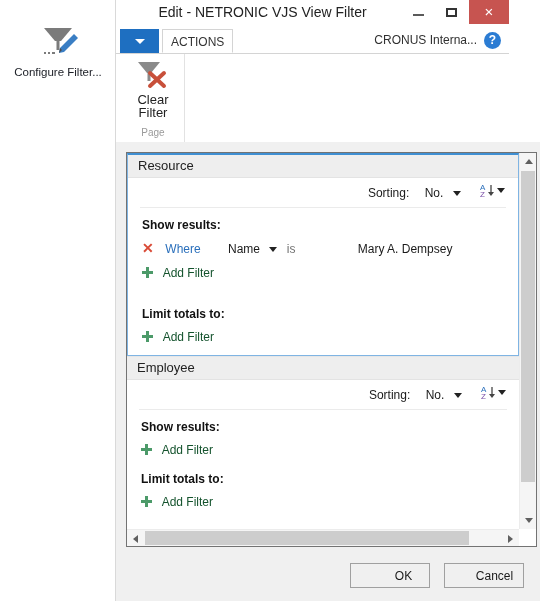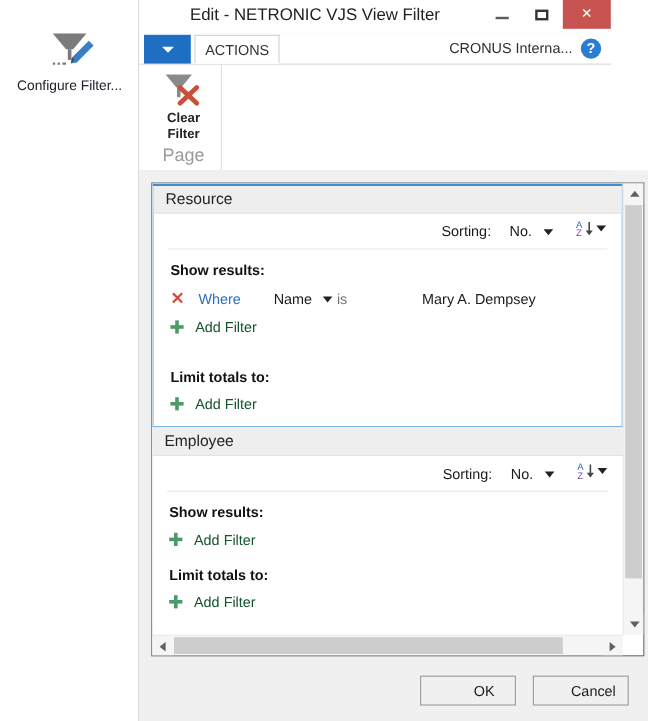--- a/index.html
+++ b/index.html
@@ -188,29 +188,28 @@
     padding-top: 5px;
     cursor: default;
   }
   #clear-filter-button .glyph {
     display: block;
     height: 34px;
     position: relative;
   }
   #clear-filter-button .label {
     display: block;
-    font-size: 11px;
+    font-size: 13px;
     line-height: 13px;
     color: #222222;
-    font-weight: bold;
   }
   #ribbon-group-page .group-title {
     position: absolute;
     left: 0; right: 0; bottom: 4px;
-    font-size: 15px;
+    font-size: 10px;
     color: #9a9a9a;
     text-align: center;
   }
 
   
   #content {
     position: absolute;
     left: 0; top: 142px;
     width: 424px;
     bottom: 51px;
@@ -398,20 +397,21 @@
     cursor: default;
   }
   .field-name {
     display: inline-block;
     margin-left: 24px;
     color: #1a1a1a;
     cursor: default;
   }
   .is-word {
     display: inline-block;
+    margin-left: 6px;
     color: #737373;
   }
   .filter-value {
     display: inline-block;
     margin-left: 26px;
     color: #1a1a1a;
     cursor: default;
     padding-left: 33px;
   }
   .add-filter-row {

